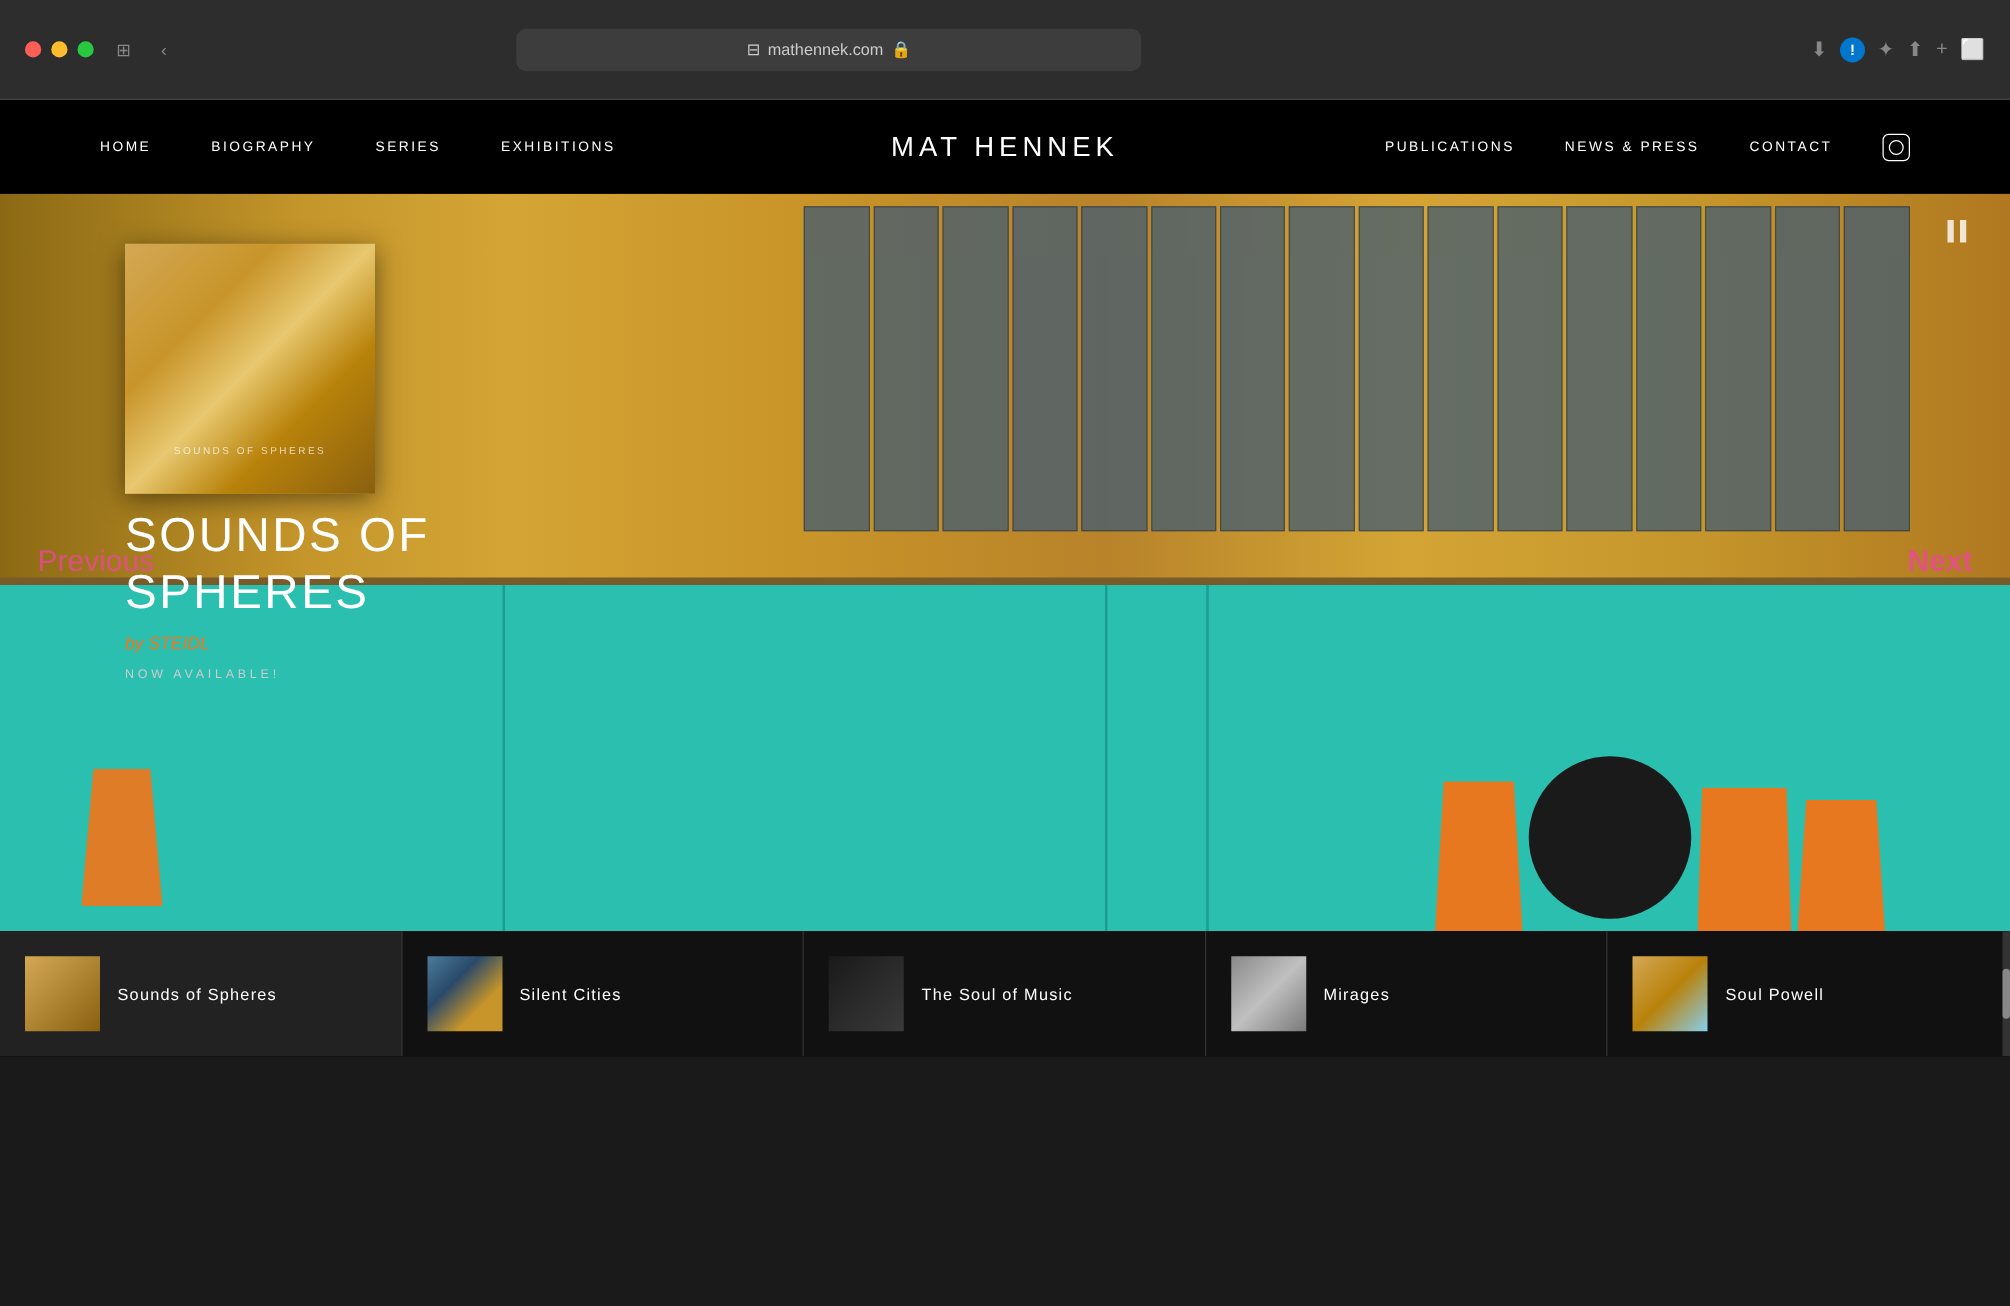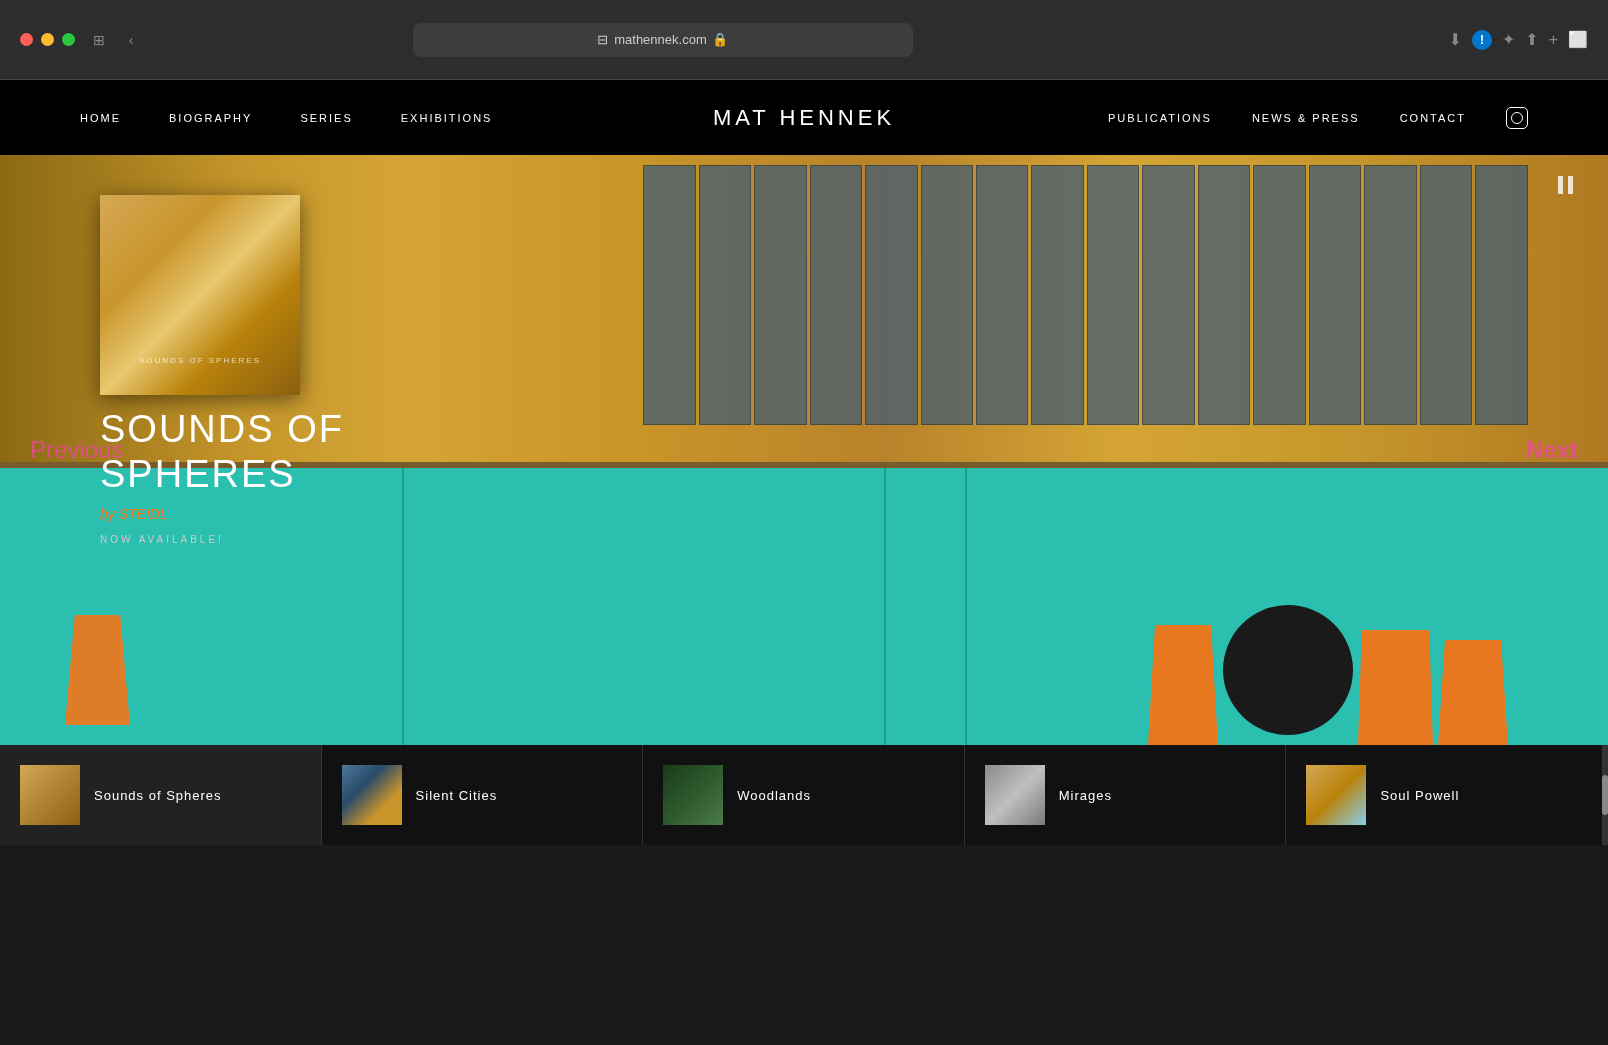--- a/index.html
+++ b/index.html
@@ -525,25 +525,25 @@
     <div class="series-item active">
       <div class="series-thumb-placeholder thumb-sounds"></div>
       <span class="series-name">Sounds of Spheres</span>
     </div>
 
     <div class="series-item">
       <div class="series-thumb-placeholder thumb-silent"></div>
       <span class="series-name">Silent Cities</span>
     </div>
 
+
     <div class="series-item">
-      <div class="series-thumb-placeholder thumb-woodlands"></div>
-      <span class="series-name">Woodlands</span>
-    </div>
-
+      <div class="series-thumb-placeholder thumb-soul"></div>
+      <span class="series-name">The Soul of Music</span>
+    </div>
 
     <div class="series-item">
       <div class="series-thumb-placeholder thumb-mirages"></div>
       <span class="series-name">Mirages</span>
     </div>
 
     <div class="series-item">
       <div class="series-thumb-placeholder thumb-powell"></div>
       <span class="series-name">Soul Powell</span>
     </div>

